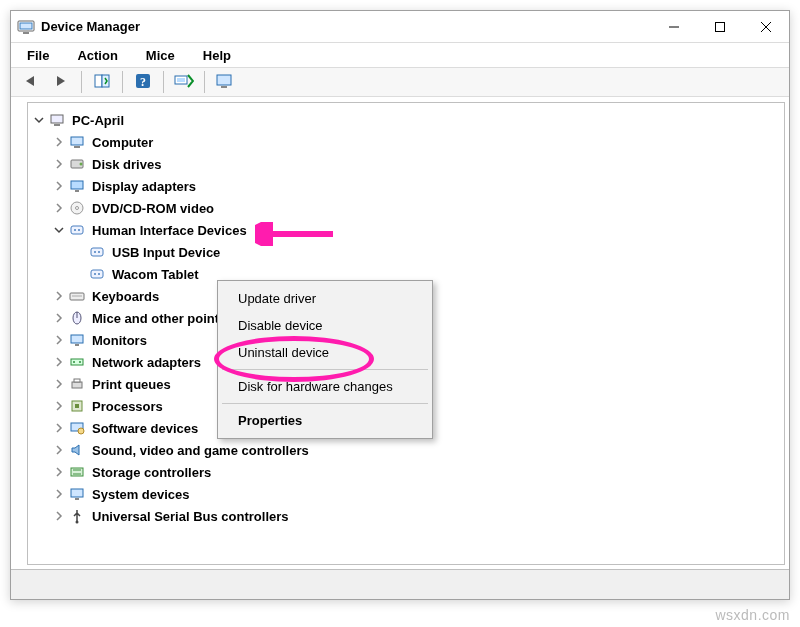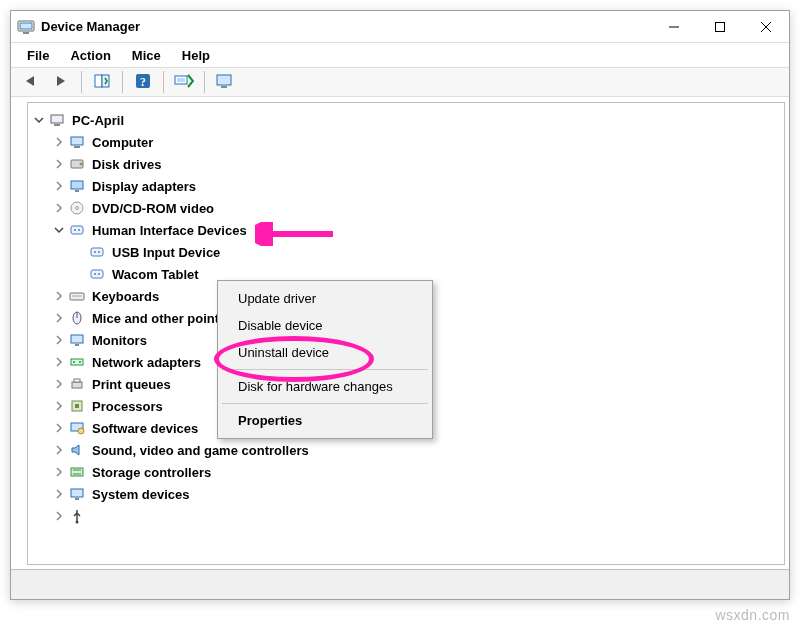--- a/index.html
+++ b/index.html
@@ -39,21 +39,21 @@
   .titlebar .title-text { color: #000; font-size: 13px; }
   .titlebar .spacer { flex: 1; }
   .win-btn {
     width: 46px; height: 32px;
     display: flex; align-items: center; justify-content: center;
     color: #555;
   }
   
   .menubar {
     display: flex;
-    gap: 1px;
+    gap: 8px;
     padding: 2px 6px;
     font-size: 13px;
     height: 24px;
     align-items: center;
   }
   .menubar > span { padding: 2px 10px; }
   
   .toolbar {
     display: flex;
     align-items: center;
@@ -510,20 +510,21 @@
                 <svg width="10" height="10">
                   <path d="M3 1 L7 5 L3 9" fill="none" stroke="#888" stroke-width="1.5"></path>
                 </svg>
               </span>
               <span class="dev-icon">
                 <svg width="16" height="16" viewBox="0 0 16 16">
                   <path d="M8 2 L8 14 M8 5 L5 8 M8 5 L11 8" stroke="#444" stroke-width="1.5" fill="none"></path>
                   <circle cx="8" cy="14" r="1.5" fill="#444"></circle>
                 </svg>
               </span>
+              <span class="lbl">Universal Serial Bus controllers</span>
             </li>
           </ul>
         </ul>
     </div>
   </div>
 
   <div class="bottom-strip"></div>
 </div>
 
 <div class="context-menu" id="ctx-menu">

